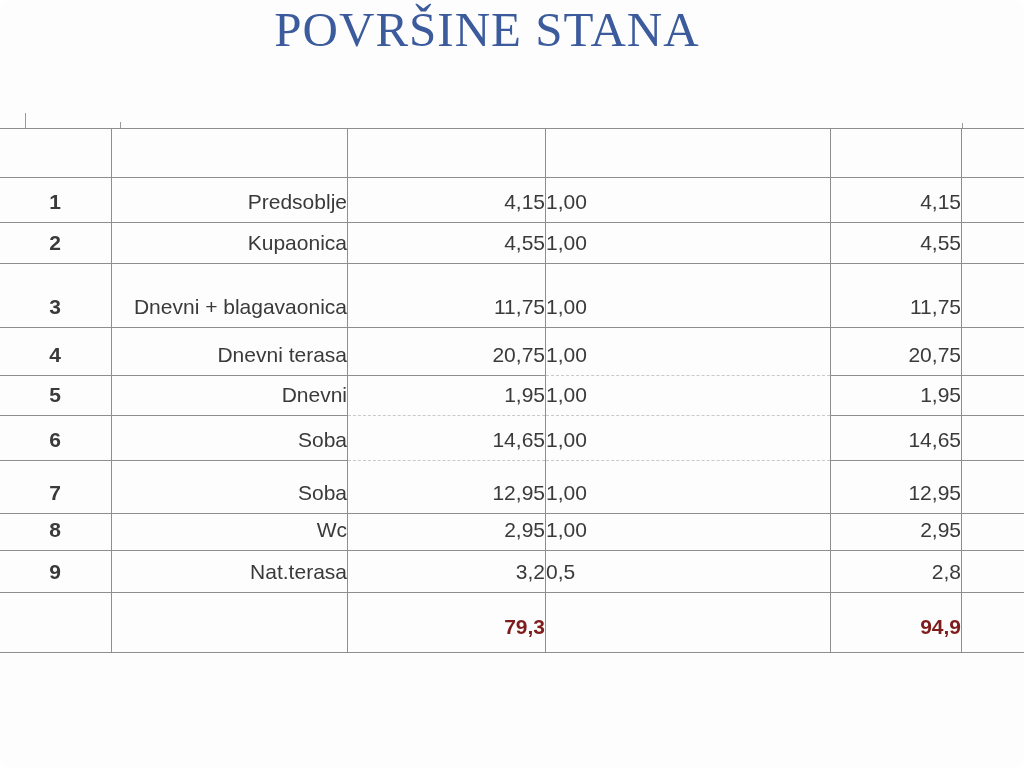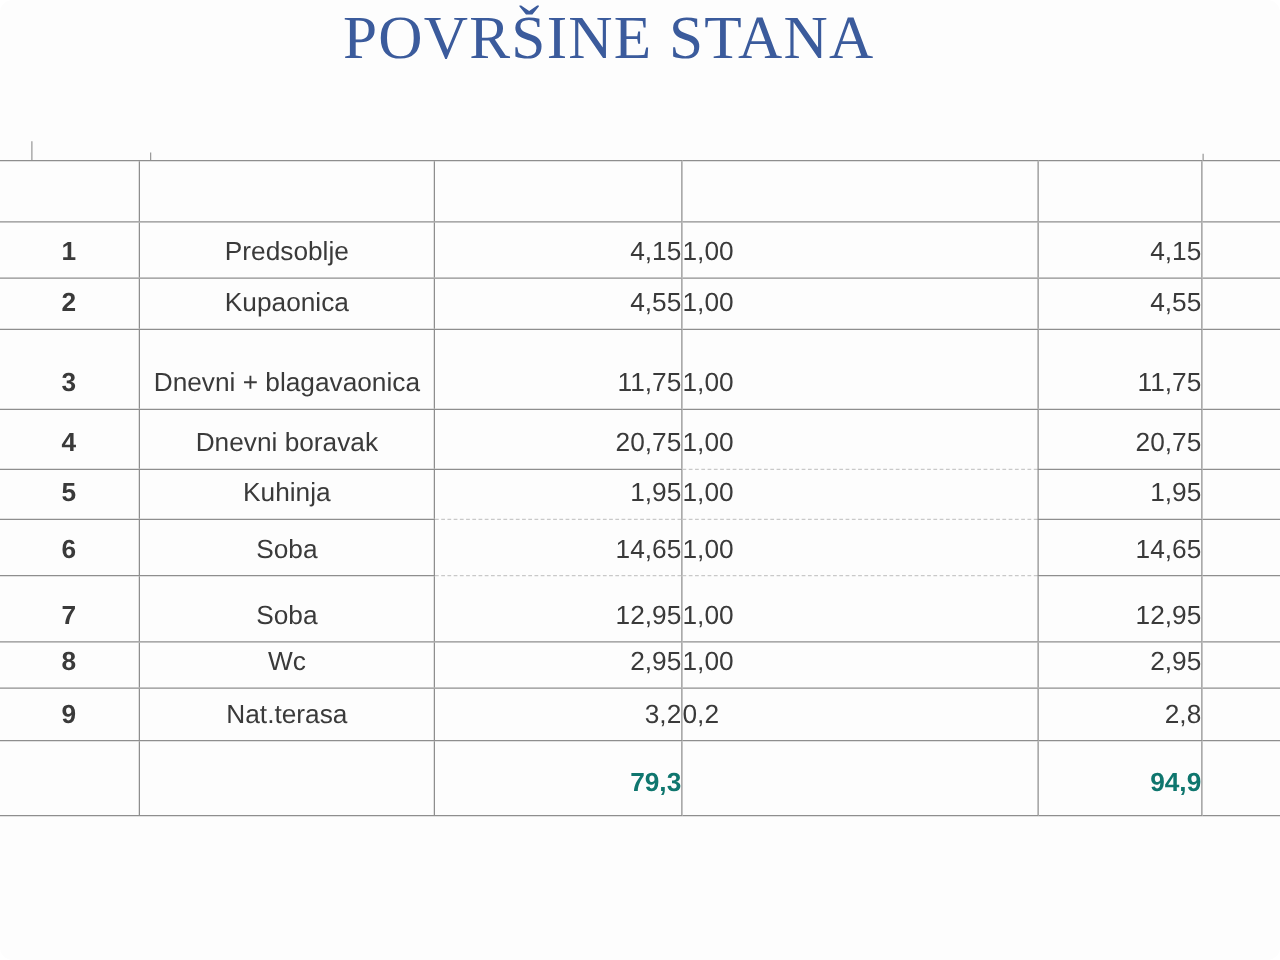--- a/index.html
+++ b/index.html
@@ -25,27 +25,27 @@
     border-left:1px solid #8e8e8e;
     border-bottom:1px solid #8e8e8e;
     vertical-align:bottom;
     padding:0 0 5px 0;
     font-size:21px; color:#3a3a3a; line-height:1.43;
     overflow:hidden; white-space:normal;
   }
   .tbl td:last-child { border-right:1px solid #8e8e8e; }
   .tbl tr:first-child td { border-top:1px solid #8e8e8e; }
   .c-num  { text-align:center; font-weight:bold; color:#313131; }
-  .c-name { text-align:center; padding-left:24px; }
+  .c-name { text-align:right; padding-left:24px; }
   .c-area { text-align:right; padding-right:74px; }
   .c-coef { text-align:left; }
   .c-red  { text-align:right; padding-right:13px; }
   .fade   { color:#a3a3a3; }
   .dash-b { border-bottom:1px dashed #c9c9c9 !important; }
-  tr.total-row td { font-weight:bold; color:#0f766e; padding-bottom:10px; }
+  tr.total-row td { font-weight:bold; color:#7f1d1d; padding-bottom:10px; }
   .scan-artifact {
     position:absolute; width:1px; background:#9a9a9a;
   }
 </style>
 </head>
 <body>
 
 <div class="page">
 
   <div class="title">POVRŠINE STANA</div>
@@ -96,30 +96,30 @@
       <td class="c-num">3</td>
       <td class="c-name">Dnevni + blagavaonica</td>
       <td class="c-area">11,75</td>
       <td class="c-coef">1,00</td>
       <td class="c-red">11,75</td>
       <td></td>
     </tr>
 
     <tr style="height:48px">
       <td class="c-num">4</td>
-      <td class="c-name">Dnevni boravak</td>
+      <td class="c-name">Dnevni terasa</td>
       <td class="c-area">20,75</td>
       <td class="c-coef dash-b">1,00</td>
       <td class="c-red">20,75</td>
       <td></td>
     </tr>
 
     <tr style="height:40px">
       <td class="c-num">5</td>
-      <td class="c-name">Kuhinja</td>
+      <td class="c-name">Dnevni</td>
       <td class="c-area fade dash-b">1,95</td>
       <td class="c-coef dash-b">1,00</td>
       <td class="c-red">1,95</td>
       <td></td>
     </tr>
 
     <tr style="height:45px">
       <td class="c-num">6</td>
       <td class="c-name">Soba</td>
       <td class="c-area dash-b">14,65</td>
@@ -143,21 +143,21 @@
       <td class="c-area">2,95</td>
       <td class="c-coef">1,00</td>
       <td class="c-red">2,95</td>
       <td></td>
     </tr>
 
     <tr style="height:42px">
       <td class="c-num">9</td>
       <td class="c-name">Nat.terasa</td>
       <td class="c-area">3,2</td>
-      <td class="c-coef">0,2</td>
+      <td class="c-coef">0,5</td>
       <td class="c-red">2,8</td>
       <td></td>
     </tr>
 
     <tr style="height:60px" class="total-row">
       <td class="c-num"></td>
       <td class="c-name"></td>
       <td class="c-area">79,3</td>
       <td class="c-coef"></td>
       <td class="c-red">94,9</td>

